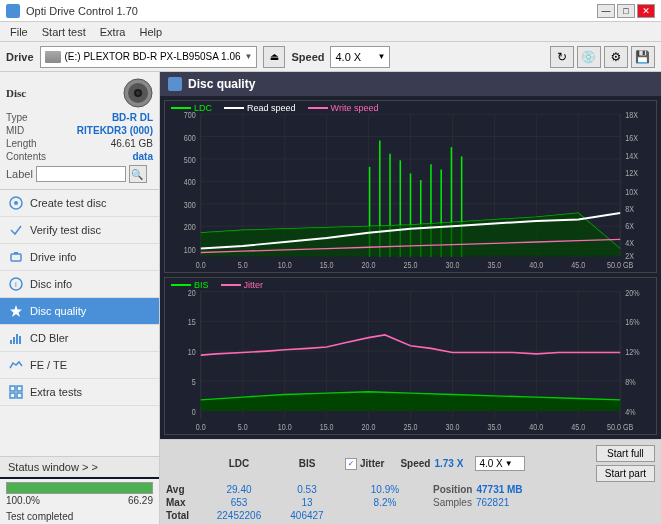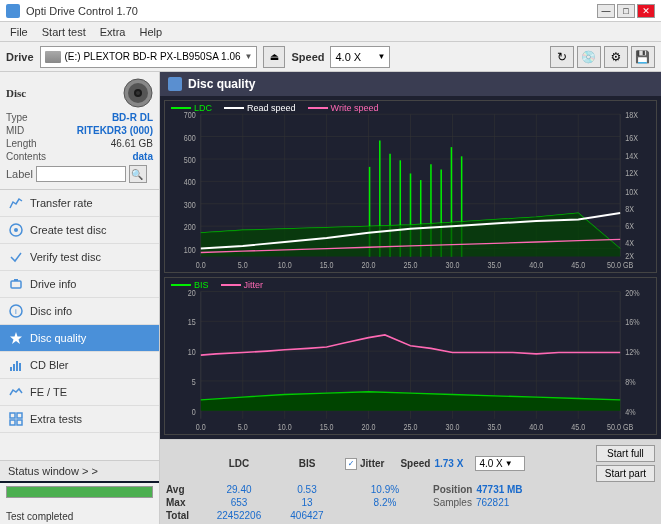--- a/index.html
+++ b/index.html
@@ -56,21 +56,21 @@
     .status-section { margin-top: auto; border-top: 1px solid #ccc; }
     .status-btn { display: flex; align-items: center; justify-content: space-between; padding: 4px 8px; cursor: pointer; font-size: 11px; color: #333; background: #e8e8e8; border-bottom: 2px solid #0f172a; }
 
     
     .progress-section { padding: 3px 6px; background: #f0f0f0; }
     .progress-bar-container { background: white; border: 1px solid #999; height: 12px; width: 100%; }
     .progress-bar-fill { height: 100%; background: #4caf50; }
     .progress-info { display: flex; justify-content: space-between; margin-top: 1px; font-size: 10px; color: #333; }
 
     
-    .status-text { padding: 2px 6px; font-size: 10px; color: #333; background: #f0f0f0; margin-top: 8px; }
+    .status-text { padding: 2px 6px; font-size: 10px; color: #333; background: #f0f0f0; }
 
     
     .content { flex: 1; background: #1e2130; display: flex; flex-direction: column; overflow: hidden; }
 
     
     .content-header { background: #3a3d52; display: flex; align-items: center; padding: 3px 8px; height: 24px; }
     .content-header-icon { width: 14px; height: 14px; background: #5a8fd0; border-radius: 2px; margin-right: 6px; }
     .content-header-title { font-size: 12px; font-weight: bold; color: white; }
 
     
@@ -169,28 +169,20 @@
         <span class="disc-key">Label</span>
         <input class="label-input" type="text" style="">
         <div class="label-btn">🔍</div>
       </div>
     </div>
 
     <div>
       <div class="nav-item">
         <div class="nav-icon">
           <svg width="14" height="14" viewBox="0 0 14 14">
-              <polyline points="1,12 4,6 7,8 10,3 13,5" fill="none" stroke="#4a90d9" stroke-width="1.5"></polyline>
-            </svg>
-        </div>
-        <span>Transfer rate</span>
-      </div>
-      <div class="nav-item">
-        <div class="nav-icon">
-          <svg width="14" height="14" viewBox="0 0 14 14">
               <circle cx="7" cy="7" r="6" fill="none" stroke="#4a90d9" stroke-width="1.5"></circle>
               <circle cx="7" cy="7" r="2" fill="#4a90d9"></circle>
             </svg>
         </div>
         <span>Create test disc</span>
       </div>
       <div class="nav-item">
         <div class="nav-icon">
           <svg width="14" height="14" viewBox="0 0 14 14">
               <polyline points="2,7 6,11 12,3" fill="none" stroke="#4a90d9" stroke-width="1.5"></polyline>
@@ -257,20 +249,24 @@
     </div>
 
     <div class="status-section">
       <div class="status-btn">
         <span>Status window &gt; &gt;</span>
       </div>
 
       <div class="progress-section">
         <div class="progress-bar-container">
           <div class="progress-bar-fill" style="width:100%"></div>
+        </div>
+        <div class="progress-info">
+          <span>100.0%</span>
+          <span>66.29</span>
         </div>
       </div>
       <div class="status-text">Test completed</div>
     </div>
   </div>
 
   <div class="content">
 
     <div class="content-header">
       <div class="content-header-icon"></div>

